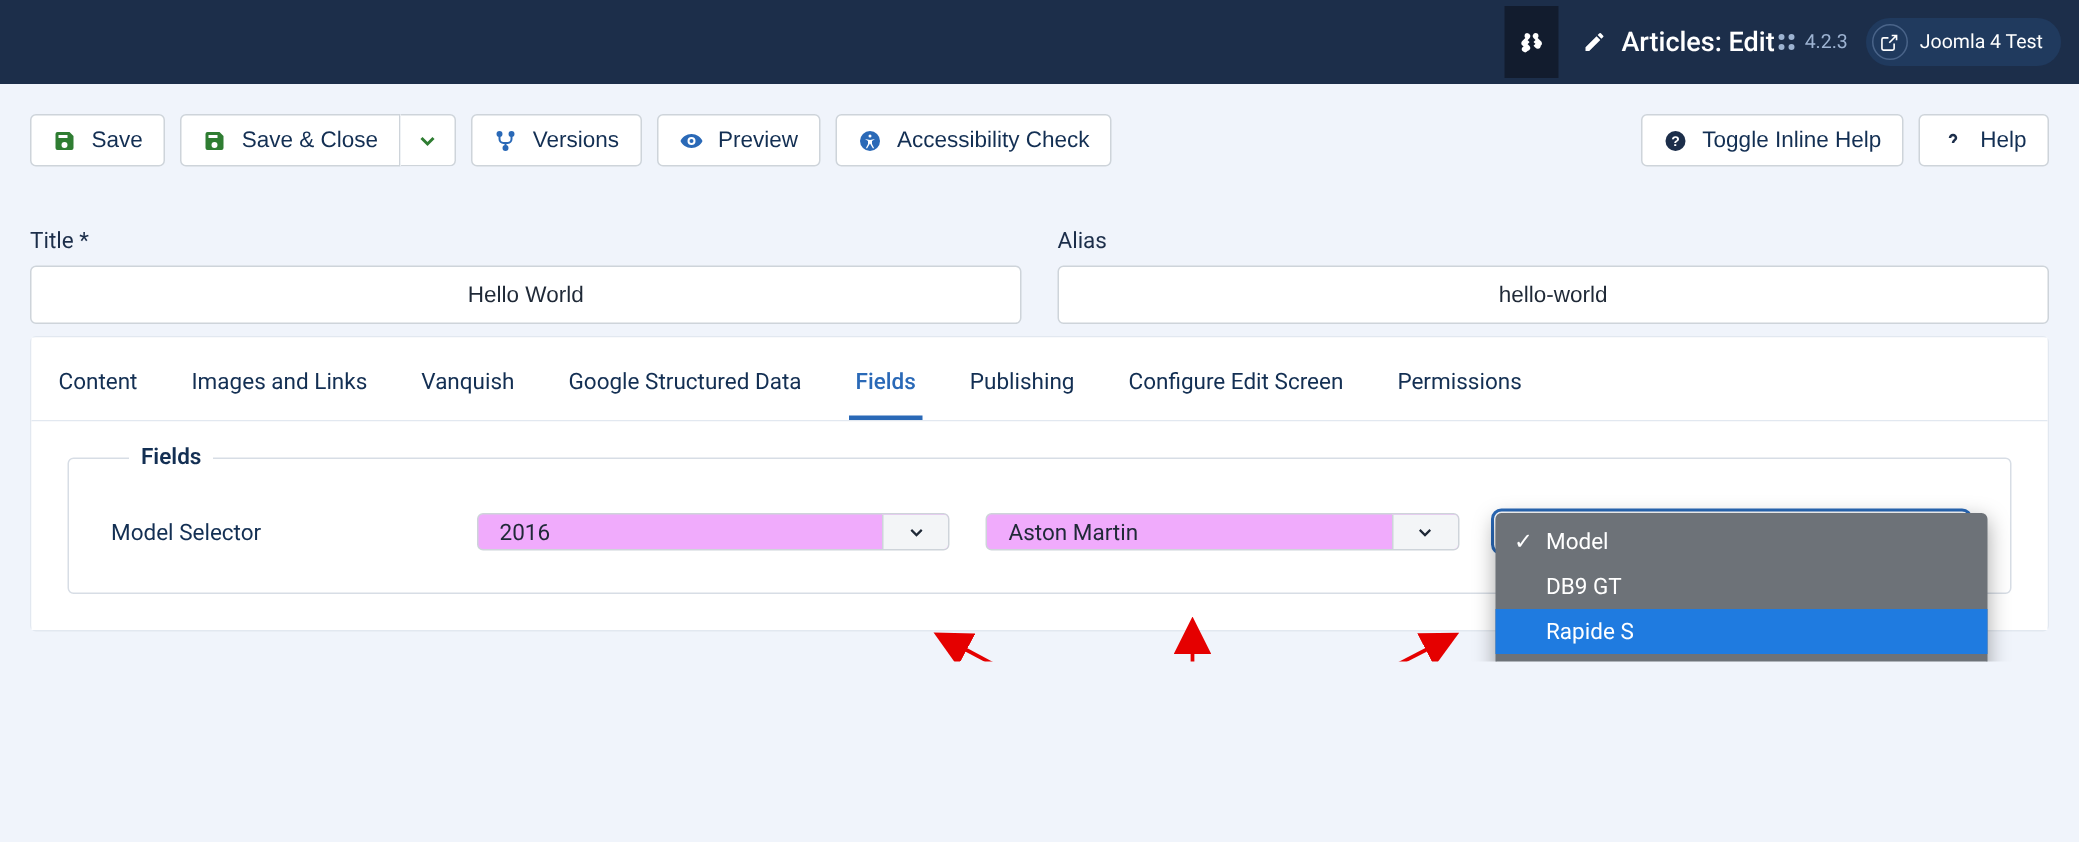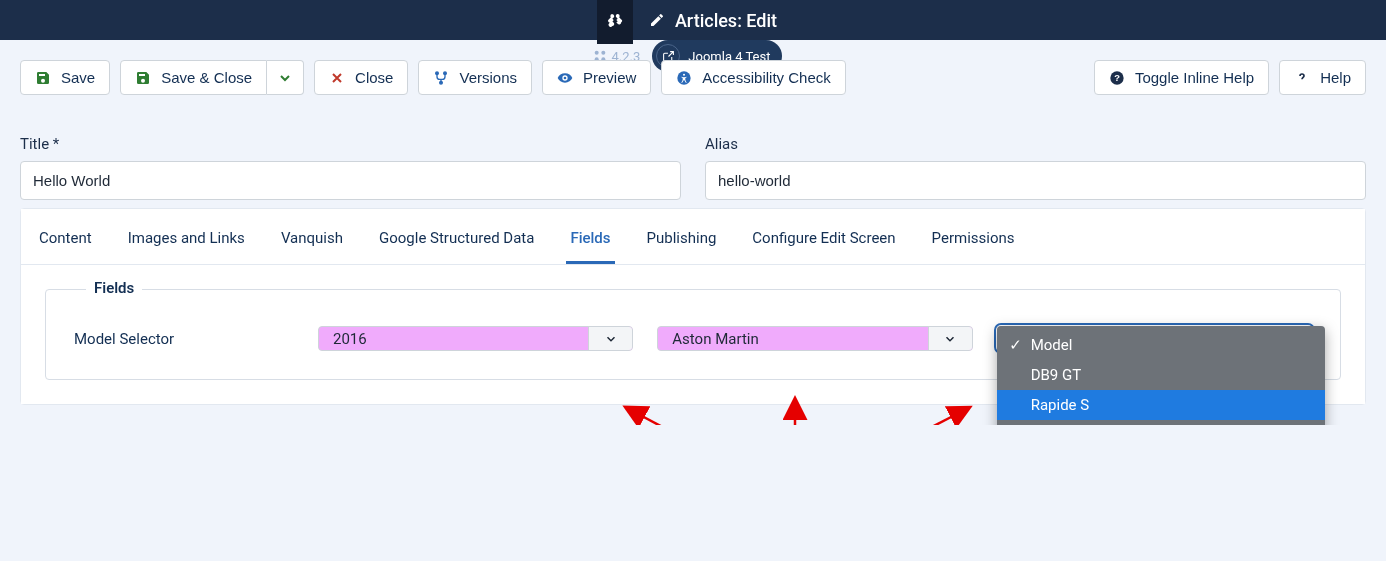--- a/index.html
+++ b/index.html
@@ -1,19 +1,19 @@
 <!DOCTYPE html>
 <html><head>
 <meta charset="utf-8">
 <style>
   * { box-sizing: border-box; margin: 0; padding: 0; }
   body { font-family: -apple-system, BlinkMacSystemFont, "Segoe UI", Roboto, Arial, sans-serif; background: #f0f4fb; color: #1f2937; width: 1386px; }
 
   
-  .topbar { background: #1c2e4a; height: 40px; display: flex; align-items: center; justify-content: space-between; padding: 0 12px 0 0; flex-direction: column; }
+  .topbar { background: #1c2e4a; height: 56px; display: flex; align-items: center; justify-content: flex-end; padding: 0 12px 0 0; }
   .topbar-left { display: flex; align-items: center; height: 100%; }
   .brand-square { width: 36px; height: 48px; background: #121c2e; display: flex; align-items: center; justify-content: center; color: #fff; }
   .page-title-wrap { display: flex; align-items: center; gap: 10px; padding-left: 16px; color: #fff; font-size: 18px; font-weight: 500; }
   .topbar-right { display: flex; align-items: center; gap: 12px; color: #9db3d2; font-size: 13px; }
   .site-btn { display: flex; align-items: center; gap: 8px; background: #203a5e; border-radius: 16px; padding: 4px 12px 4px 4px; color: #fff; font-size: 13px; cursor: pointer; }
   .site-btn-ico { width: 24px; height: 24px; border: 1px solid #4a6489; border-radius: 12px; display: flex; align-items: center; justify-content: center; }
 
   
   .toolbar { display: flex; align-items: center; gap: 10px; padding: 20px; }
   .toolbar-spacer { flex: 1; }
@@ -26,21 +26,21 @@
   .c-green { color: #2f7d32; }
   .c-red { color: #c0392b; }
   .c-blue { color: #2a69b7; }
   .c-dark { color: #1c2e4a; }
 
   
   .panel { background: #fff; margin: 0 20px 20px 20px; border-radius: 4px; border: 1px solid #e2e8f0; }
   .form-row { display: flex; gap: 24px; padding: 20px 20px 8px 20px; background: #f0f4fb; }
   .form-col { flex: 1; }
   .lbl { font-size: 15px; color: #1c2e4a; display: block; margin-bottom: 8px; }
-  .input { width: 100%; border: 1px solid #ced4da; border-radius: 4px; padding: 10px 12px; font-size: 15px; color: #1f2937; }
+  .input { width: 100%; border: 1px solid #ced4da; border-radius: 4px; padding: 10px 12px; font-size: 15px; color: #1f2937; text-align: center; }
 
   
   .tabs { display: flex; gap: 28px; padding: 14px 20px 0 20px; border-bottom: 1px solid #e2e8f0; background: #fff; }
   .first-tab { margin-left: -6px; }
   .tab { padding: 6px 4px 14px 4px; font-size: 15px; color: #132f53; cursor: pointer; border-bottom: 3px solid transparent; }
   .tab.active { color: #2a69b7; border-bottom-color: #2a69b7; font-weight: 500; }
 
   
   .fieldset-wrap { padding: 24px; background: #fff; }
   .fieldset { border: 1px solid #d7dde5; border-radius: 4px; padding: 36px 28px 28px 28px; position: relative; }
@@ -128,28 +128,20 @@
       <span>Save &amp; Close</span>
     </button>
     <button class="btn">
       <span class="ico c-green">
           <svg viewBox="0 0 24 24" fill="none" stroke="currentColor" stroke-width="3">
             <path d="M6 9l6 6 6-6"></path>
           </svg>
         </span>
     </button>
   </div>
-  <button class="btn">
-    <span class="ico c-red">
-        <svg viewBox="0 0 24 24" fill="none" stroke="currentColor" stroke-width="3">
-          <path d="M18 6L6 18M6 6l12 12"></path>
-        </svg>
-      </span>
-    <span>Close</span>
-  </button>
   <button class="btn">
     <span class="ico c-blue">
         <svg viewBox="0 0 24 24" fill="none" stroke="currentColor" stroke-width="2">
           <circle cx="6" cy="5" r="2" fill="currentColor"></circle>
           <circle cx="18" cy="5" r="2" fill="currentColor"></circle>
           <circle cx="12" cy="19" r="2" fill="currentColor"></circle>
           <path d="M6 7v3a4 4 0 004 4h4a4 4 0 004-4V7M12 14v3"></path>
         </svg>
       </span>
     <span>Versions</span>

